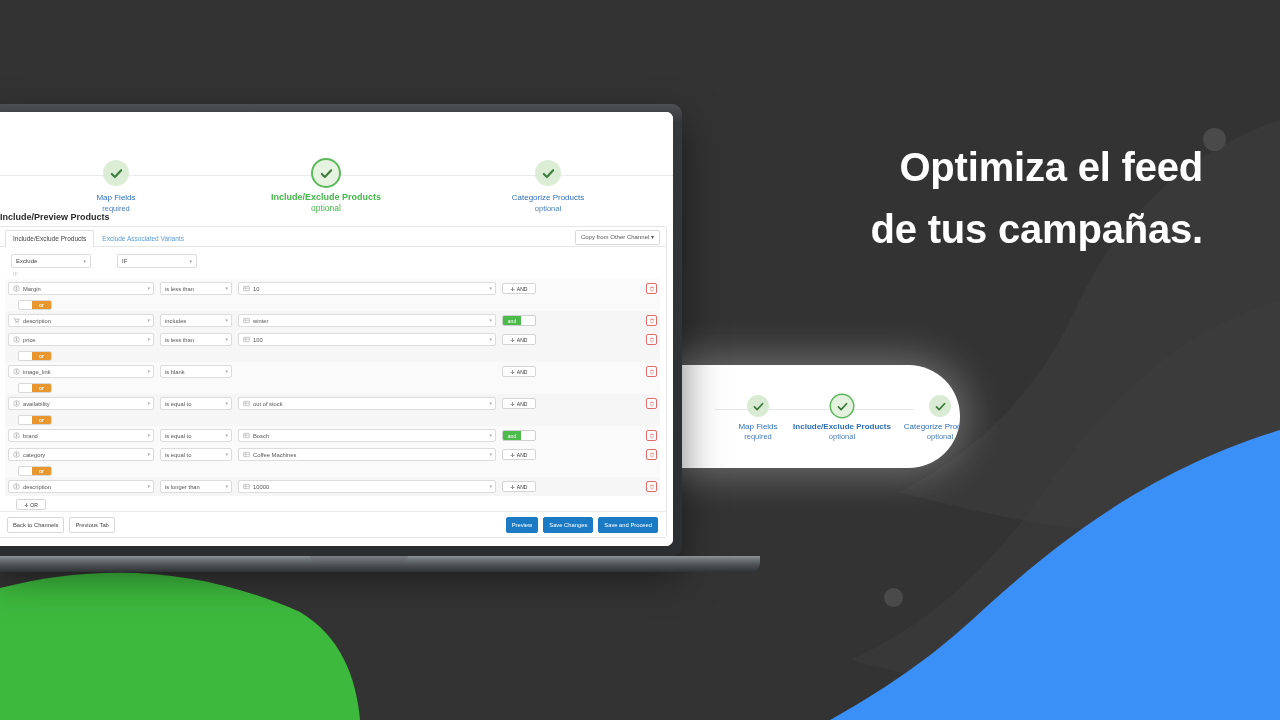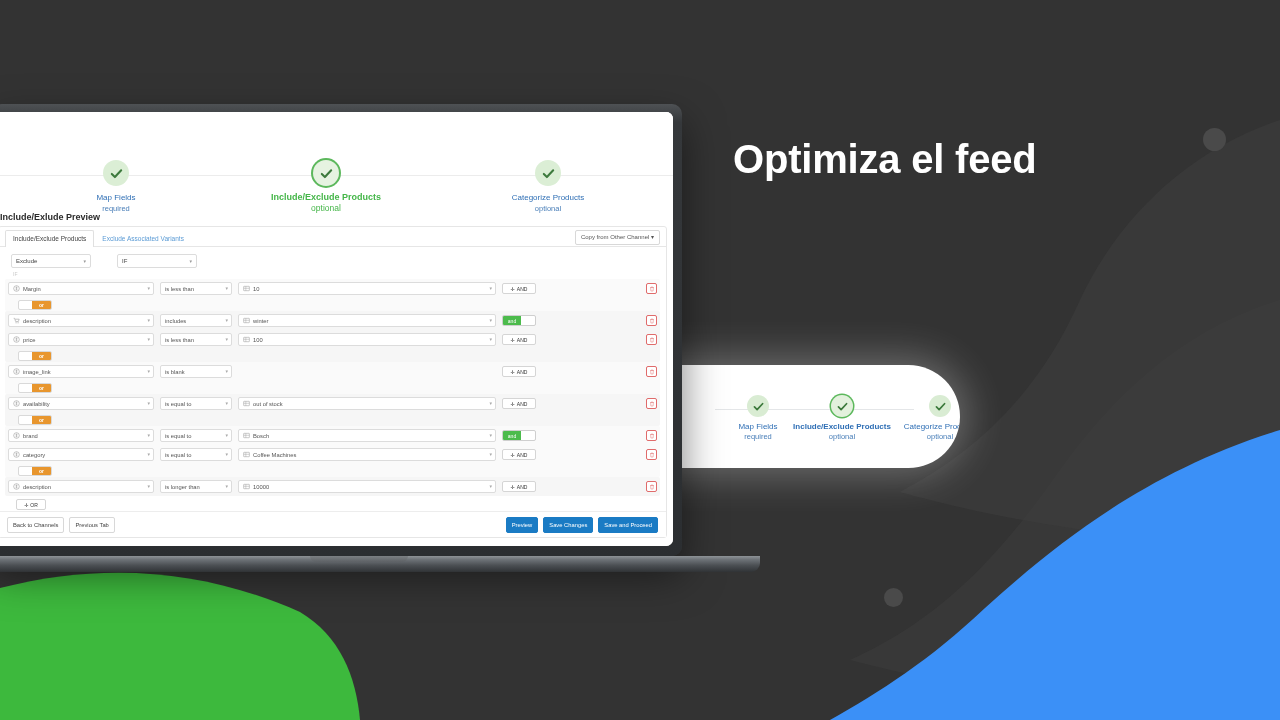--- a/index.html
+++ b/index.html
@@ -15,27 +15,28 @@
   .bg { position: absolute; inset: 0; background: #333333; overflow: hidden; }
   .bg-svg { position: absolute; inset: 0; width: 1280px; height: 720px; }
 
   .deco-dot { position: absolute; border-radius: 50%; background: #4a4a4a; }
   .deco-dot.d1 { left: 1203px; top: 128px; width: 23px; height: 23px; }
   .deco-dot.d2 { left: 884px; top: 588px; width: 19px; height: 19px; }
 
   
   .headline {
     position: absolute;
-    left: 733px; top: 128px;
+    left: 733px; top: 136px;
     width: 470px;
     color: #ffffff;
     font-size: 40px;
     font-weight: bold;
     line-height: 62px;
     letter-spacing: -0.2px;
+    text-align: right;
   }
   .headline .ln { display: block; white-space: nowrap; }
 
   
   .mini-panel {
     position: absolute;
     left: 600px; top: 365px;
     width: 360px; height: 103px;
     background: #ffffff;
     border-radius: 0 52px 52px 0;
@@ -267,20 +268,21 @@
     <path d="M1280 120 C1190 150 1120 215 1080 300 C1040 390 980 450 900 492 C1000 520 1120 540 1280 548 Z" fill="#3d3d3d" opacity="0.6"></path>
     <path d="M0 588 C110 560 210 572 300 612 C340 636 356 676 360 720 L0 720 Z" fill="#3DB93D"></path>
     <path d="M1280 430 C1150 470 1060 540 985 608 C930 660 880 692 830 720 L1280 720 Z" fill="#3B90F7"></path>
   </svg>
   <div class="deco-dot d1"></div>
   <div class="deco-dot d2"></div>
 </div>
 
 <div class="headline">
   <span class="ln">Optimiza el feed</span>
+  <span class="ln">de tus campañas.</span>
 </div>
 
 <div class="mini-panel">
   <div class="mini-steps">
     <div class="mini-line"></div>
 
     <div class="mini-step s1">
       <div class="mini-circ">
         <svg viewBox="0 0 16 16">
             <path d="M3 8.5 L6.3 11.8 L13 4.6" fill="none" stroke="#3d7a3d" stroke-width="2.1" stroke-linecap="round" stroke-linejoin="round"></path>
@@ -345,21 +347,21 @@
             <div class="step-circ">
               <svg viewBox="0 0 16 16">
                   <path d="M3 8.5 L6.3 11.8 L13 4.6" fill="none" stroke="#3d7a3d" stroke-width="2.2" stroke-linecap="round" stroke-linejoin="round"></path>
                 </svg>
             </div>
             <div class="step-lbl">Categorize Products</div>
             <div class="step-sub">optional</div>
           </div>
         </div>
 
-        <div class="page-title">Include/Exlude Preview</div>
+        <div class="page-title">Include/Preview Products</div>
 
         <div class="card">
 
           <div class="tabs-bar">
             <div class="tab active">Include/Exclude Products</div>
             <div class="tab">Exclude Associated Variants</div>
             <div class="copy-btn">
               <span>Copy from Other Channel</span>
               <span>▾</span>
             </div>

